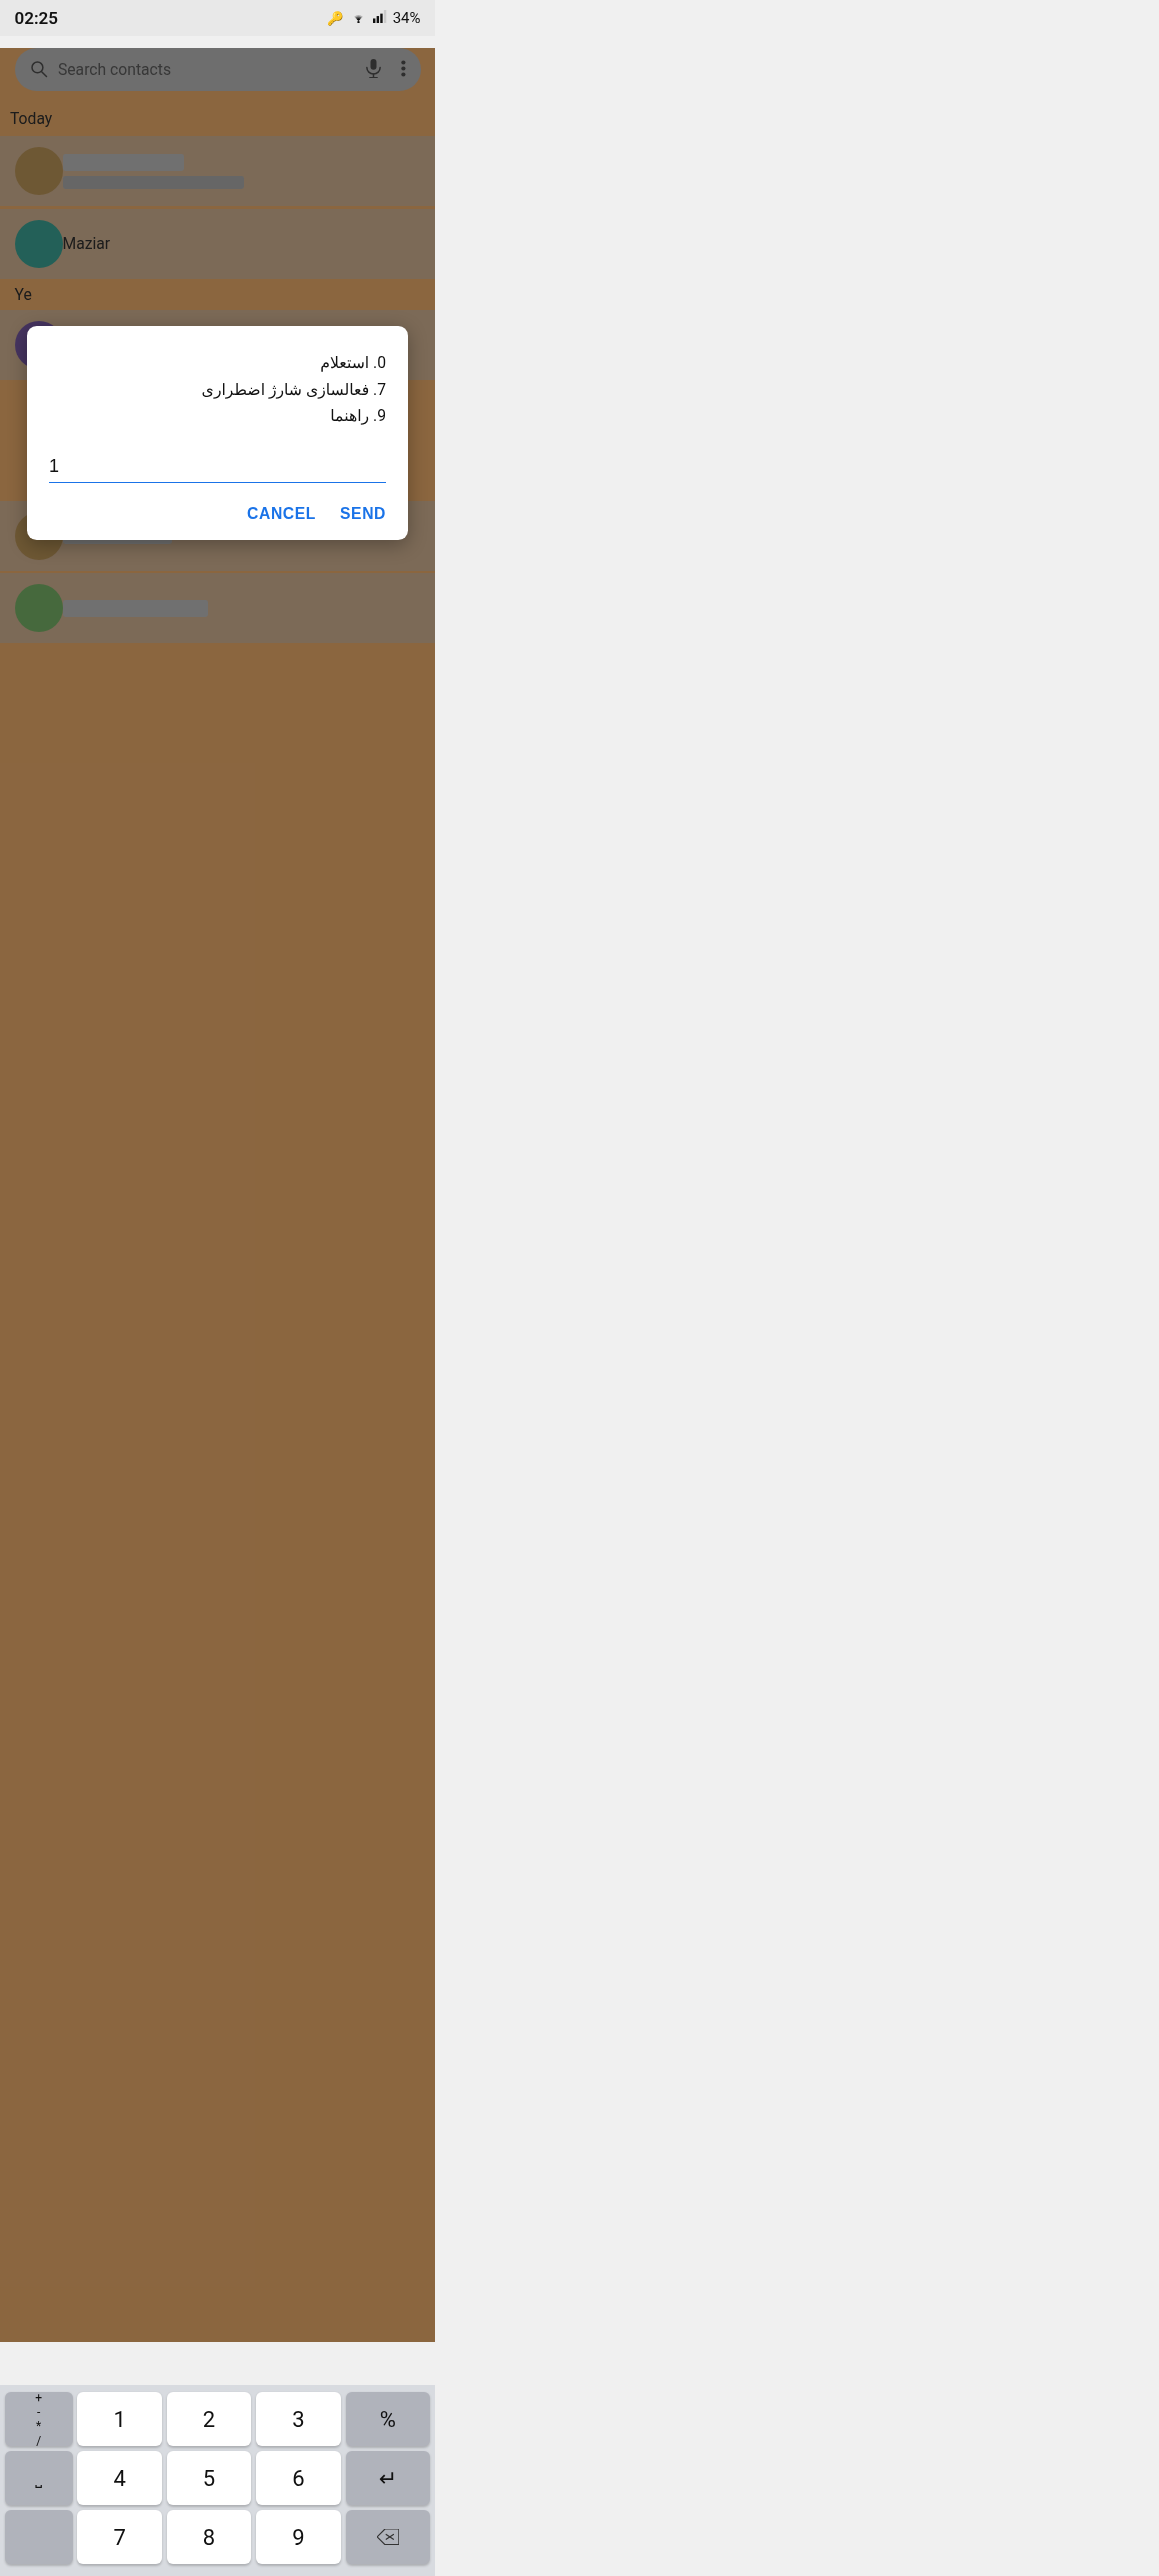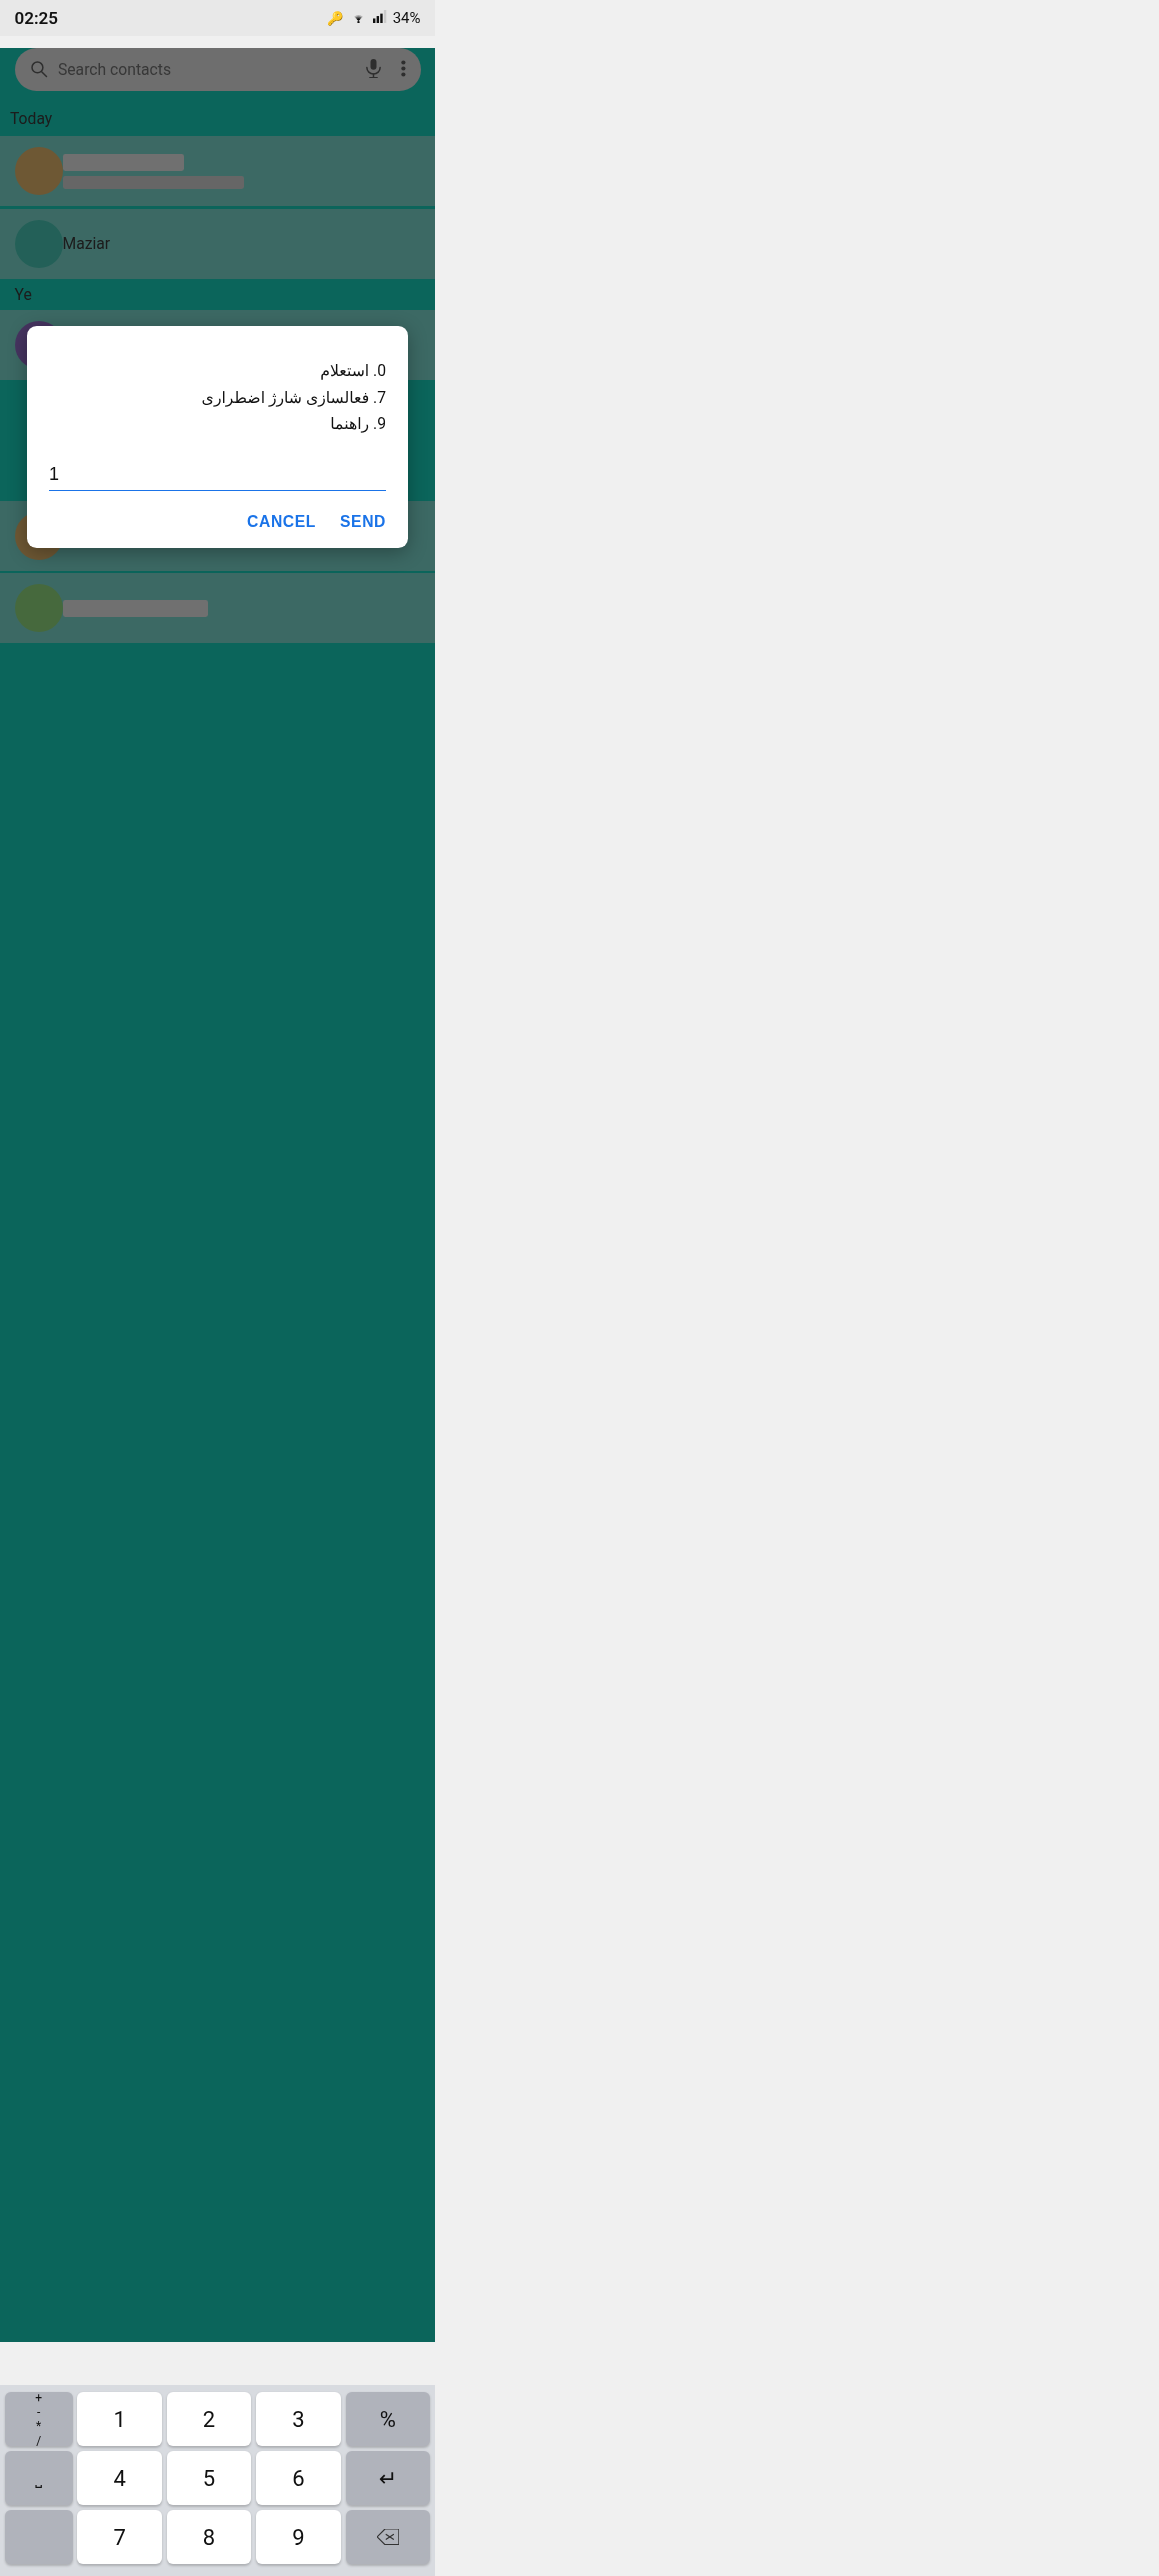--- a/index.html
+++ b/index.html
@@ -34,21 +34,21 @@
       gap: 6px;
     }
     .status-icon-text {
       font-size: 15px;
       color: #111;
     }
 
     
     .main-bg {
       width: 100%;
-      background: #14b8a6;
+      background: #fdba74;
       position: relative;
       filter: none;
     }
 
     
     .search-bar {
       margin: 12px 14.5px;
       background: #c8c8c8;
       border-radius: 30px;
       height: 43px;
@@ -122,21 +122,20 @@
       border-radius: 9.7px;
       z-index: 20;
       padding: 24px 22px 17px 22px;
       box-shadow: 0 4.8px 19.3px rgba(0,0,0,0.3);
     }
 
     .dialog-content {
       text-align: right;
       direction: rtl;
       margin-bottom: 24px;
-      margin-top: 8px;
     }
     .dialog-line {
       font-size: 15.7px;
       color: #111;
       line-height: 1.7;
     }
 
     .dialog-input-area {
       margin-bottom: 22px;
     }

